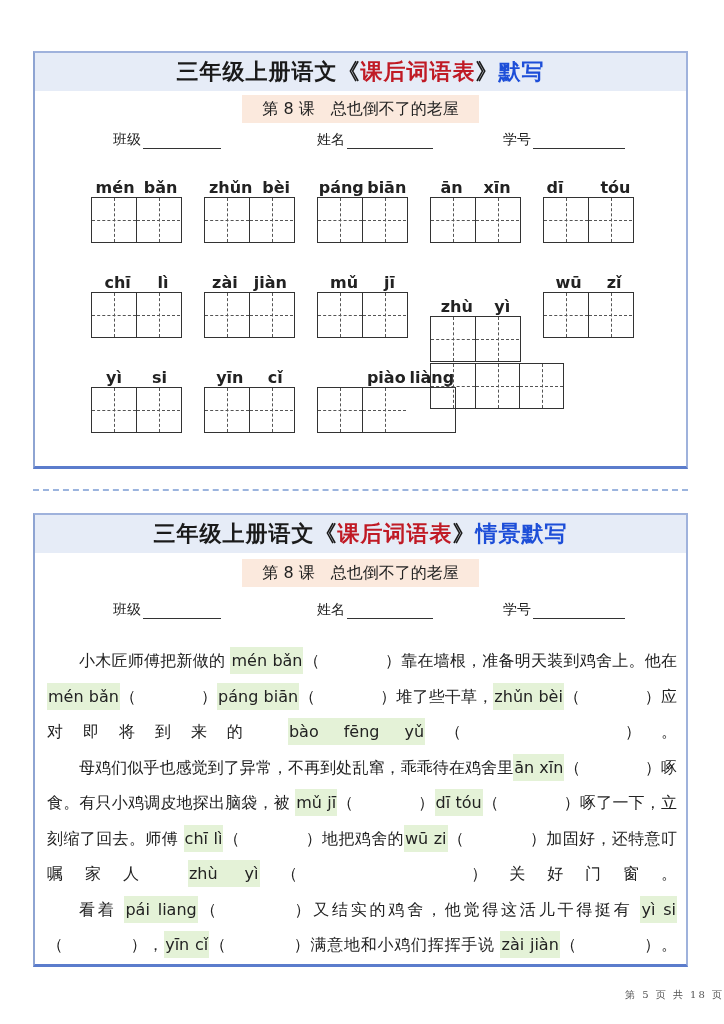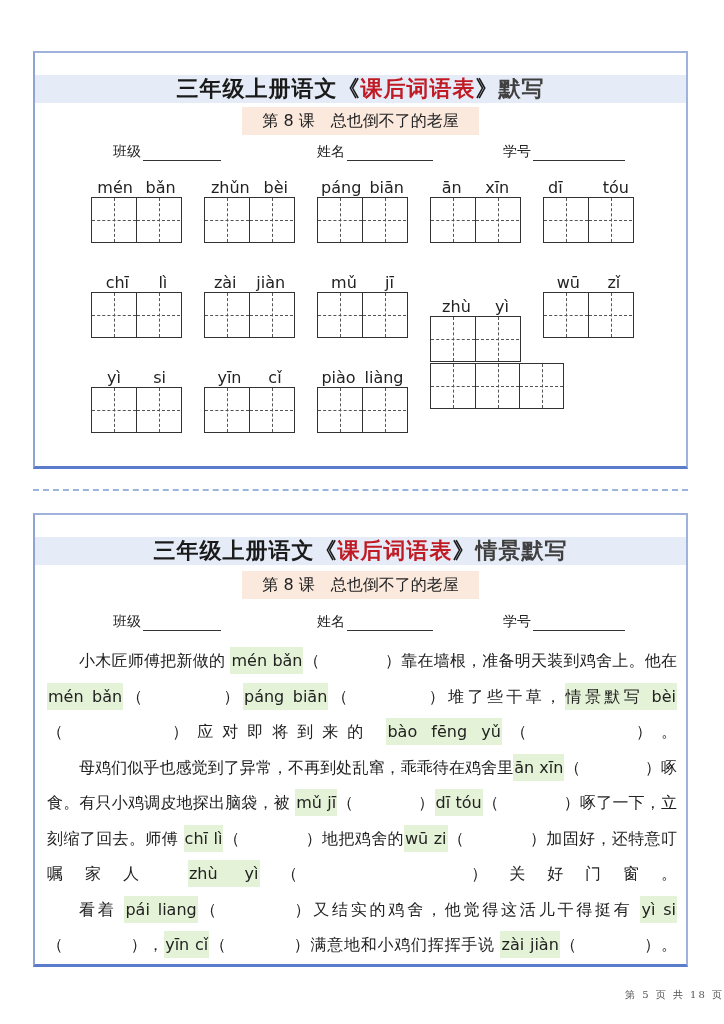--- a/index.html
+++ b/index.html
@@ -9,37 +9,37 @@
   .card {
     position: absolute; left: 33px; width: 655px;
     border-left: 2px solid #8ea4d2; border-top: 2px solid #9fb2dc;
     border-right: 2px solid #9fb2dc; border-bottom: 3px solid #5b7ccc;
     background: #fff;
   }
   .card.top { top: 51px; height: 418px; }
   .card.bottom { top: 513px; height: 454px; }
 
   .card-title {
-    height: 28px; background: #e6ecf7; display: flex; align-items: center; justify-content: center;
-    font-family: "DejaVu Serif", "Liberation Serif", serif; font-weight: bold; font-size: 22px; letter-spacing: 1px; margin-top: 22px;
+    height: 38px; background: #e6ecf7; display: flex; align-items: center; justify-content: center;
+    font-family: "DejaVu Serif", "Liberation Serif", serif; font-weight: bold; font-size: 22px; letter-spacing: 1px;
   }
   .card-title .black { color: #1a1a1a; }
   .card-title .red { color: #c01a25; }
-  .card-title .blue { color: #404040; }
+  .card-title .blue { color: #1d4ed8; }
 
   .lesson-wrap { display: flex; justify-content: center; margin-top: 4px; }
   .lesson {
     background: #fbe9dd; padding: 2px 20px; font-size: 16px; color: #222; height: 28px; line-height: 24px;
     font-family: "DejaVu Sans", sans-serif;
   }
 
   .info-row { display: flex; position: relative; height: 30px; margin-top: 4px; }
   .info-item { position: absolute; display: flex; align-items: flex-end; font-family: "DejaVu Serif", serif; font-size: 14px; }
   .info-item .line { border-bottom: 1px solid #333; margin-left: 2px; height: 16px; }
-  .word { position: absolute; }
+  .word { position: absolute; font-weight: bold; }
   .pinyin { height: 24px; font-size: 16px; color: #222; display: flex; justify-content: space-around; align-items: flex-end; white-space: nowrap; font-family: "DejaVu Sans", sans-serif; }
   .boxes { display: flex; border: 1.5px solid #333; height: 46px; }
   .box { width: 44px; height: 100%; position: relative; }
   .box + .box { border-left: 1.5px solid #333; }
   .box::before { content: ""; position: absolute; left: 50%; top: 0; bottom: 0; border-left: 1px dashed #555; }
   .box::after { content: ""; position: absolute; top: 50%; left: 0; right: 0; border-top: 1px dashed #555; }
 
   .separator { position: absolute; left: 33px; top: 489px; width: 655px; border-top: 2px dashed #9bb4de; }
 
   .passage { position: absolute; left: 12px; top: 128px; width: 630px; font-size: 16px; line-height: 35.5px; font-family: "DejaVu Serif", "Liberation Serif", serif; color: #222; }
@@ -190,21 +190,21 @@
         <div class="pinyin" style="width: 91px;">
           <span>yīn</span>
           <span>cǐ</span>
         </div>
         <div class="boxes">
           <div class="box"></div>
           <div class="box"></div>
         </div>
       </div>
       <div class="word" style="position: absolute; left: 282px; top: 310px;">
-        <div class="pinyin" style="width: 91px;">
+        <div class="pinyin" style="width: 91px; margin-left: 48px;">
           <span>piào</span>
           <span>liàng</span>
         </div>
         <div class="boxes">
           <div class="box"></div>
           <div class="box"></div>
         </div>
       </div>
       <div class="word" style="position: absolute; left: 395px; top: 310px;">
         <div class="boxes">
@@ -237,19 +237,19 @@
         <span>姓名</span>
         <span class="line" style="width:86px;"></span>
       </div>
     <div class="info-item" style="left:468px;top:4px;">
         <span>学号</span>
         <span class="line" style="width:92px;"></span>
       </div>
   </div>
 
   <div class="passage">
-    <p style="text-indent:2em;"><span>小木匠师傅把新做的 </span><span class="hl">mén bǎn</span><span>（　　　　）靠在墙根，准备明天装到鸡舍上。他在 </span><span class="hl">mén bǎn</span><span>（　　　　）</span><span class="hl">páng biān</span><span>（　　　　）堆了些干草，</span><span class="hl">情景默写 bèi</span><span>（　　　　）应对即将到来的 </span><span class="hl">bào fēng yǔ</span><span style="display:inline;">（　　　　）。</span></p>
+    <p style="text-indent:2em;"><span>小木匠师傅把新做的 </span><span class="hl">mén bǎn</span><span>（　　　　）靠在墙根，准备明天装到鸡舍上。他在 </span><span class="hl">mén bǎn</span><span>（　　　　）</span><span class="hl">páng biān</span><span>（　　　　）堆了些干草，</span><span class="hl">zhǔn bèi</span><span>（　　　　）应对即将到来的 </span><span class="hl">bào fēng yǔ</span><span style="display:inline;">（　　　　）。</span></p>
     <p style="text-indent:2em;"><span>母鸡们似乎也感觉到了异常，不再到处乱窜，乖乖待在鸡舍里</span><span class="hl">ān xīn</span><span>（　　　　）啄食。有只小鸡调皮地探出脑袋，被 </span><span class="hl">mǔ jī</span><span>（　　　　）</span><span class="hl">dī tóu</span><span>（　　　　）啄了一下，立刻缩了回去。师傅 </span><span class="hl">chī lì</span><span>（　　　　）地把鸡舍的</span><span class="hl">wū zi</span><span>（　　　　）加固好，还特意叮嘱家人 </span><span class="hl">zhù yì</span><span>（　　　　）关好门窗。</span></p>
     <p style="text-indent:2em;"><span>看着 </span><span class="hl">pái liang</span><span>（　　　　）又结实的鸡舍，他觉得这活儿干得挺有 </span><span class="hl">yì si</span><span>（　　　　），</span><span class="hl">yīn cǐ</span><span>（　　　　）满意地和小鸡们挥挥手说 </span><span class="hl">zài jiàn</span><span>（　　　　）。</span></p>
   </div>
 </div>
 
 <div class="footer">第 5 页 共 18 页</div>
 
 </body></html>

